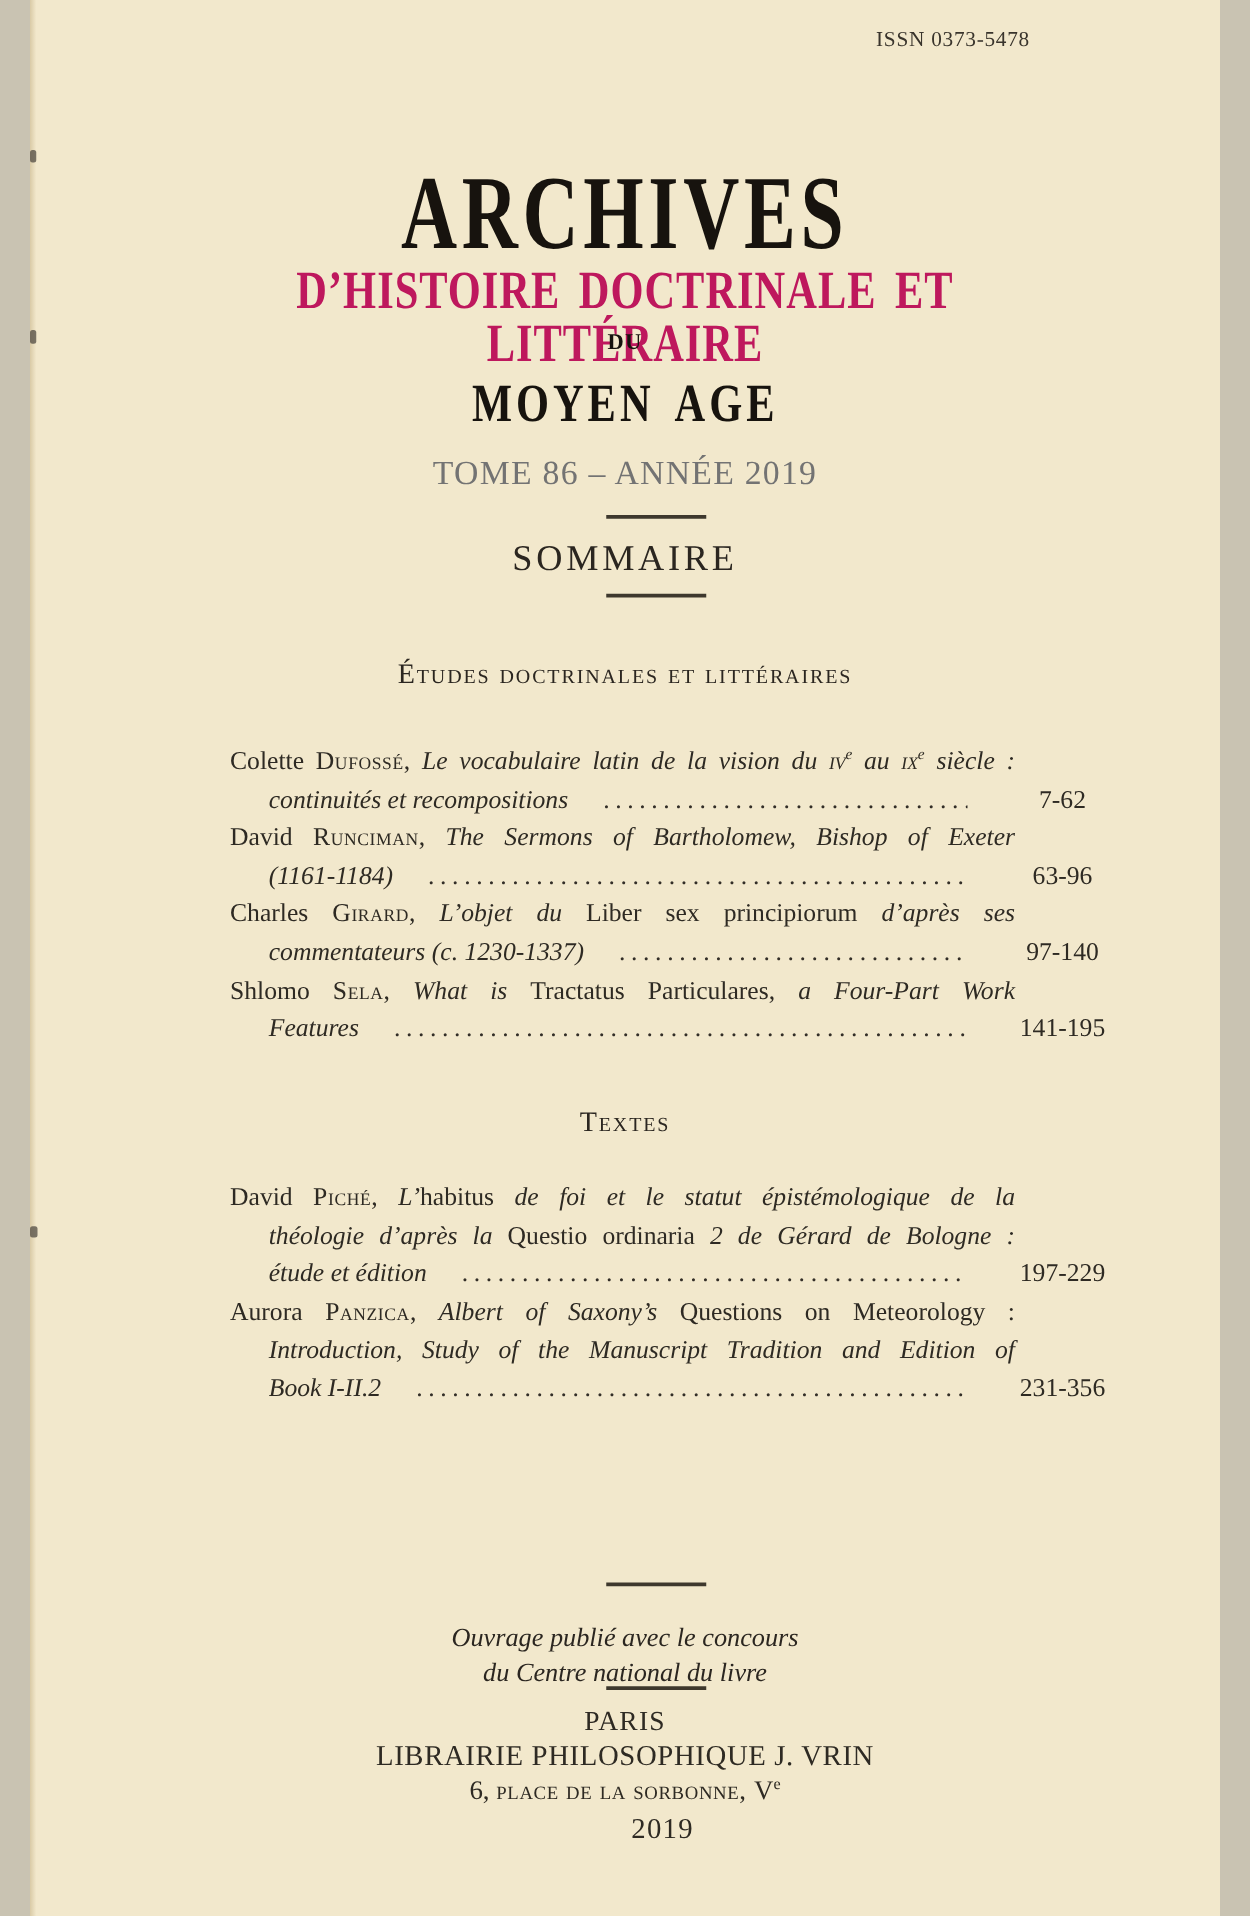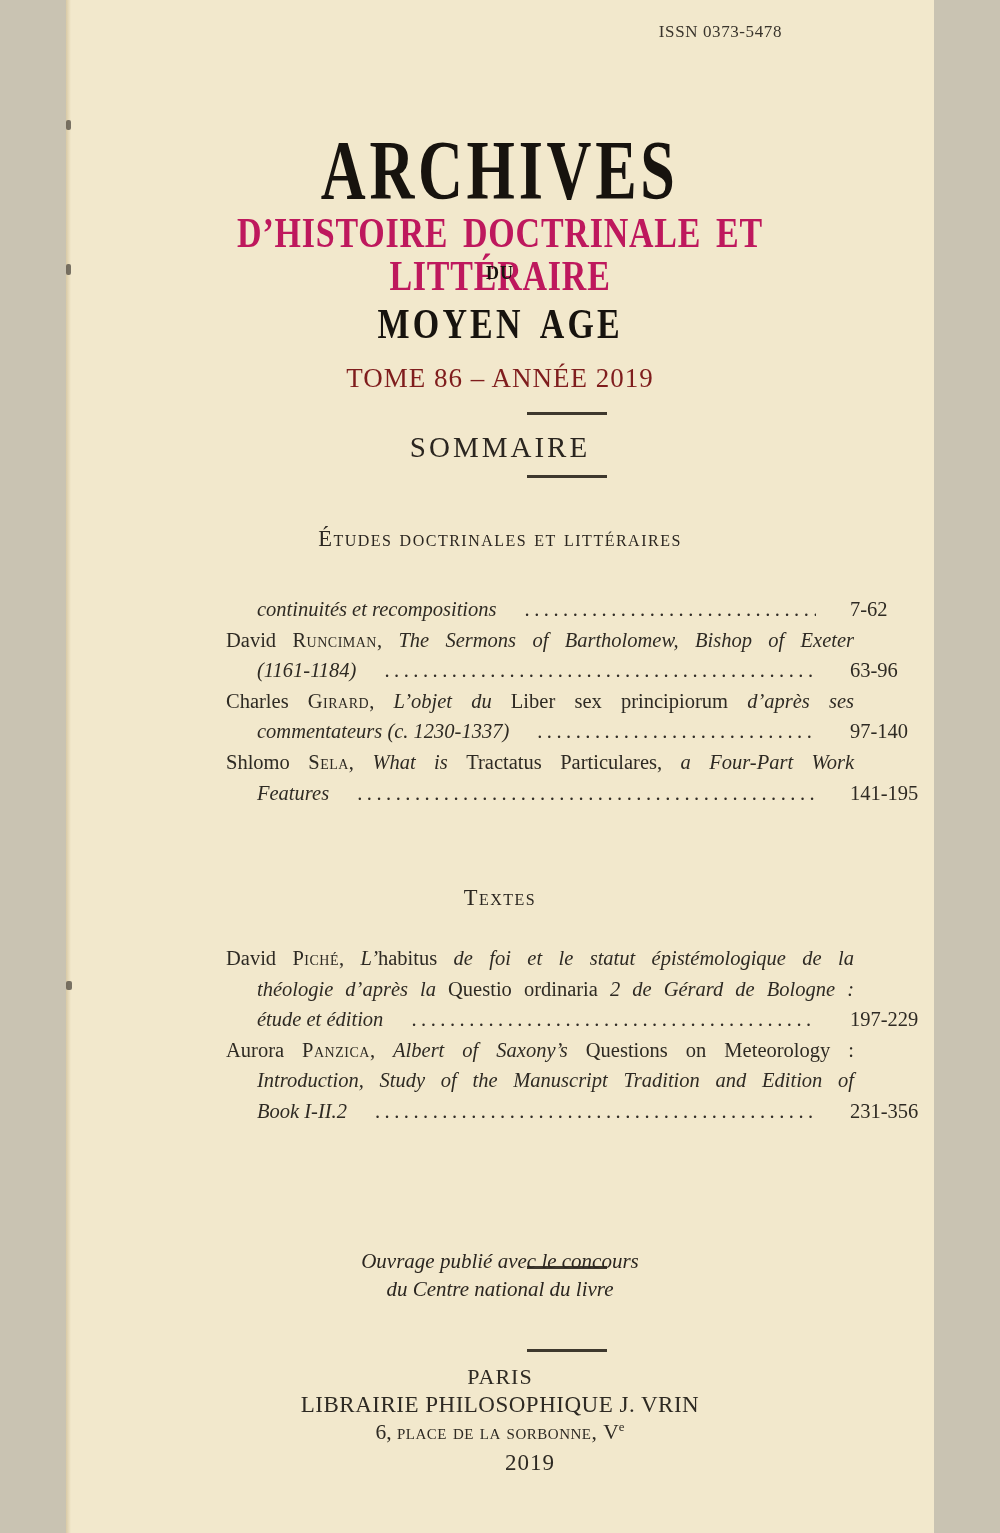--- a/index.html
+++ b/index.html
@@ -1,18 +1,18 @@
 <!DOCTYPE html>
 <html><head>
 <meta charset="utf-8">
 <style>
   html,body { margin:0; padding:0; }
   body { background:#c9c3b2; font-family:"Liberation Serif","DejaVu Serif",serif; }
   .page {
-    position:relative; width:868px; height:1533px; margin:0 auto;
+    position:relative; width:952px; height:1533px; margin:0 auto;
     background:#f2e8cc; color:#2e2a23; overflow:hidden;
   }
   .page::before { 
     content:""; position:absolute; left:0; top:0; bottom:0; width:5px;
     background:linear-gradient(90deg,#d9caa6,rgba(242,232,204,0)); pointer-events:none;
   }
   .speck { position:absolute; background:#5a544a; border-radius:2px; opacity:.8; }
 
   .abs { position:absolute; left:0; width:100%; text-align:center; }
 
@@ -20,47 +20,47 @@
 
   .condense { display:inline-block; transform-origin:50% 50%; }
   .masthead-title { top:110px; font-weight:bold; font-size:84px; line-height:1; color:#17130e;margin-top:19px; }
   .masthead-title .condense { transform:scaleX(.74); letter-spacing:5px; }
   .masthead-sub { top:211px; font-weight:bold; font-size:43px; line-height:1; color:#be185d; }
   .masthead-sub .condense { transform:scaleX(.79); letter-spacing:1px; word-spacing:7px; }
   .masthead-du { top:263px; font-weight:bold; font-size:18px; letter-spacing:1px; color:#17130e; }
   .masthead-moyen { top:302px; font-weight:bold; font-size:43px; line-height:1; color:#17130e; }
   .masthead-moyen .condense { transform:scaleX(.79); letter-spacing:4px; word-spacing:8px; }
 
-  .tome { top:363px; font-size:27px; letter-spacing:1px; color:#7f1d1d; }
+  .tome { top:363px; font-size:27px; letter-spacing:1px; color:#737373; }
   .sommaire { top:431px; font-size:29px; letter-spacing:3px; color:#2b2620; }
 
   .rule { position:absolute; left:461px; width:80px; border-top:3px solid #3e382d; }
   .rule-1 { top:412px; } .rule-2 { top:475px; }
   .rule-3 { top:1266px; } .rule-4 { top:1349px; }
 
   .section-heading { font-size:22.5px; font-variant:small-caps; letter-spacing:1.5px; color:#2b2620; }
   .sh-1 { top:526px; } .sh-2 { top:885px; }
 
   .toc { position:absolute; left:160px; width:708px; font-size:20.5px; line-height:30.6px; }
   .toc-1 { top:594px; } .toc-2 { top:943px; }
   .toc-line.just { text-align:justify; text-align-last:justify; padding-right:80px; }
   .toc-line.indent { padding-left:31px; }
   .toc-line.last { display:flex; align-items:baseline;gap:20px; }
   .toc-text { flex:none; white-space:nowrap; }
   .toc-leader { flex:1 1 auto; min-width:0; overflow:hidden; white-space:nowrap;
                 letter-spacing:4.5px; margin-left:8px; color:#332e27; }
-  .toc-pages { flex:none; width:84px; margin-left:14px; text-align:left; }
+  .toc-pages { flex:none; width:84px; margin-left:14px; text-align:center; }
 
   .seg-i { font-style:italic; }
   .seg-sc { font-variant:small-caps; letter-spacing:.5px; }
   .seg-isc { font-style:italic; font-variant:small-caps; }
   .seg-sup, .seg-isup { vertical-align:super; font-size:.6em; line-height:0; }
   .seg-isup { font-style:italic; }
 
-  .colophon { top:1248px; font-style:italic; font-size:21px; line-height:27.5px; color:#2b2620; }
+  .colophon { top:1297px; font-style:italic; font-size:21px; line-height:27.5px; color:#2b2620; }
   .imprint-city { top:1364px; font-size:22px; letter-spacing:1px; }
   .imprint-publisher { top:1392px; font-size:23px; letter-spacing:.5px; }
   .imprint-address { top:1420px; font-size:21.5px; }
   .imprint-address .sc { font-variant:small-caps; letter-spacing:.5px; }
   .imprint-address .sup { vertical-align:super; font-size:.6em; line-height:0; }
   .imprint-year { top:1450px; font-size:23px; letter-spacing:1px;padding-left:30px; }
 </style>
 </head>
 <body>
 
@@ -85,20 +85,21 @@
 
   <div class="abs tome">TOME 86 – ANNÉE 2019</div>
 
   <div class="rule rule-1"></div>
   <div class="abs sommaire">SOMMAIRE</div>
   <div class="rule rule-2"></div>
 
   <div class="abs section-heading sh-1">Études doctrinales et littéraires</div>
   <div class="toc toc-1">
       <div>
+        <div class="toc-line just"><span>Colette </span><span class="seg-sc">Dufossé</span><span>, </span><span class="seg-i">Le vocabulaire latin de la vision du </span><span class="seg-isc">iv</span><span class="seg-isup">e</span><span class="seg-i"> au </span><span class="seg-isc">ix</span><span class="seg-isup">e</span><span class="seg-i"> siècle :</span></div>
         <div class="toc-line indent last">
           <span class="toc-text"><span class="seg-i">continuités et recompositions</span></span>
           <span class="toc-leader">..........................................................................................</span>
           <span class="toc-pages">7-62</span>
         </div>
       </div>
       <div>
         <div class="toc-line just"><span>David </span><span class="seg-sc">Runciman</span><span>, </span><span class="seg-i">The Sermons of Bartholomew, Bishop of Exeter</span></div>
         <div class="toc-line indent last">
           <span class="toc-text"><span class="seg-i">(1161-1184)</span></span>

